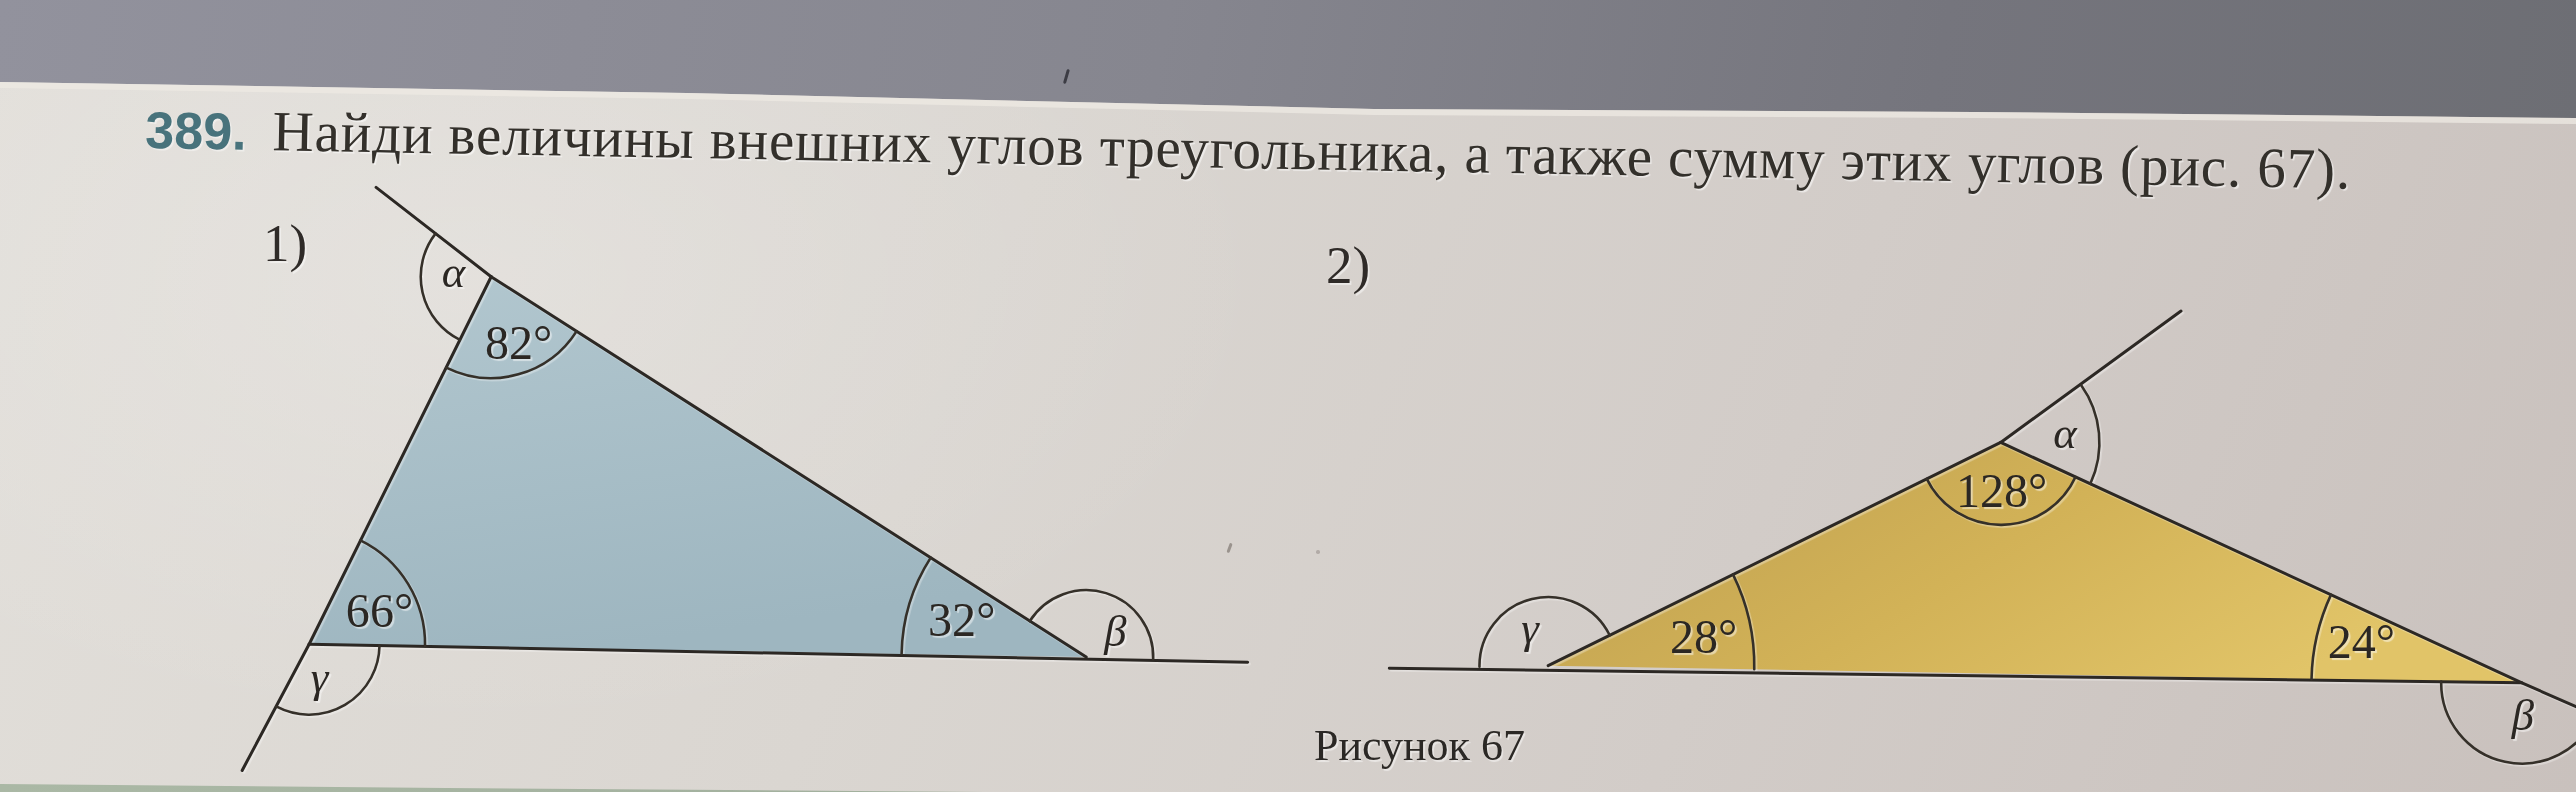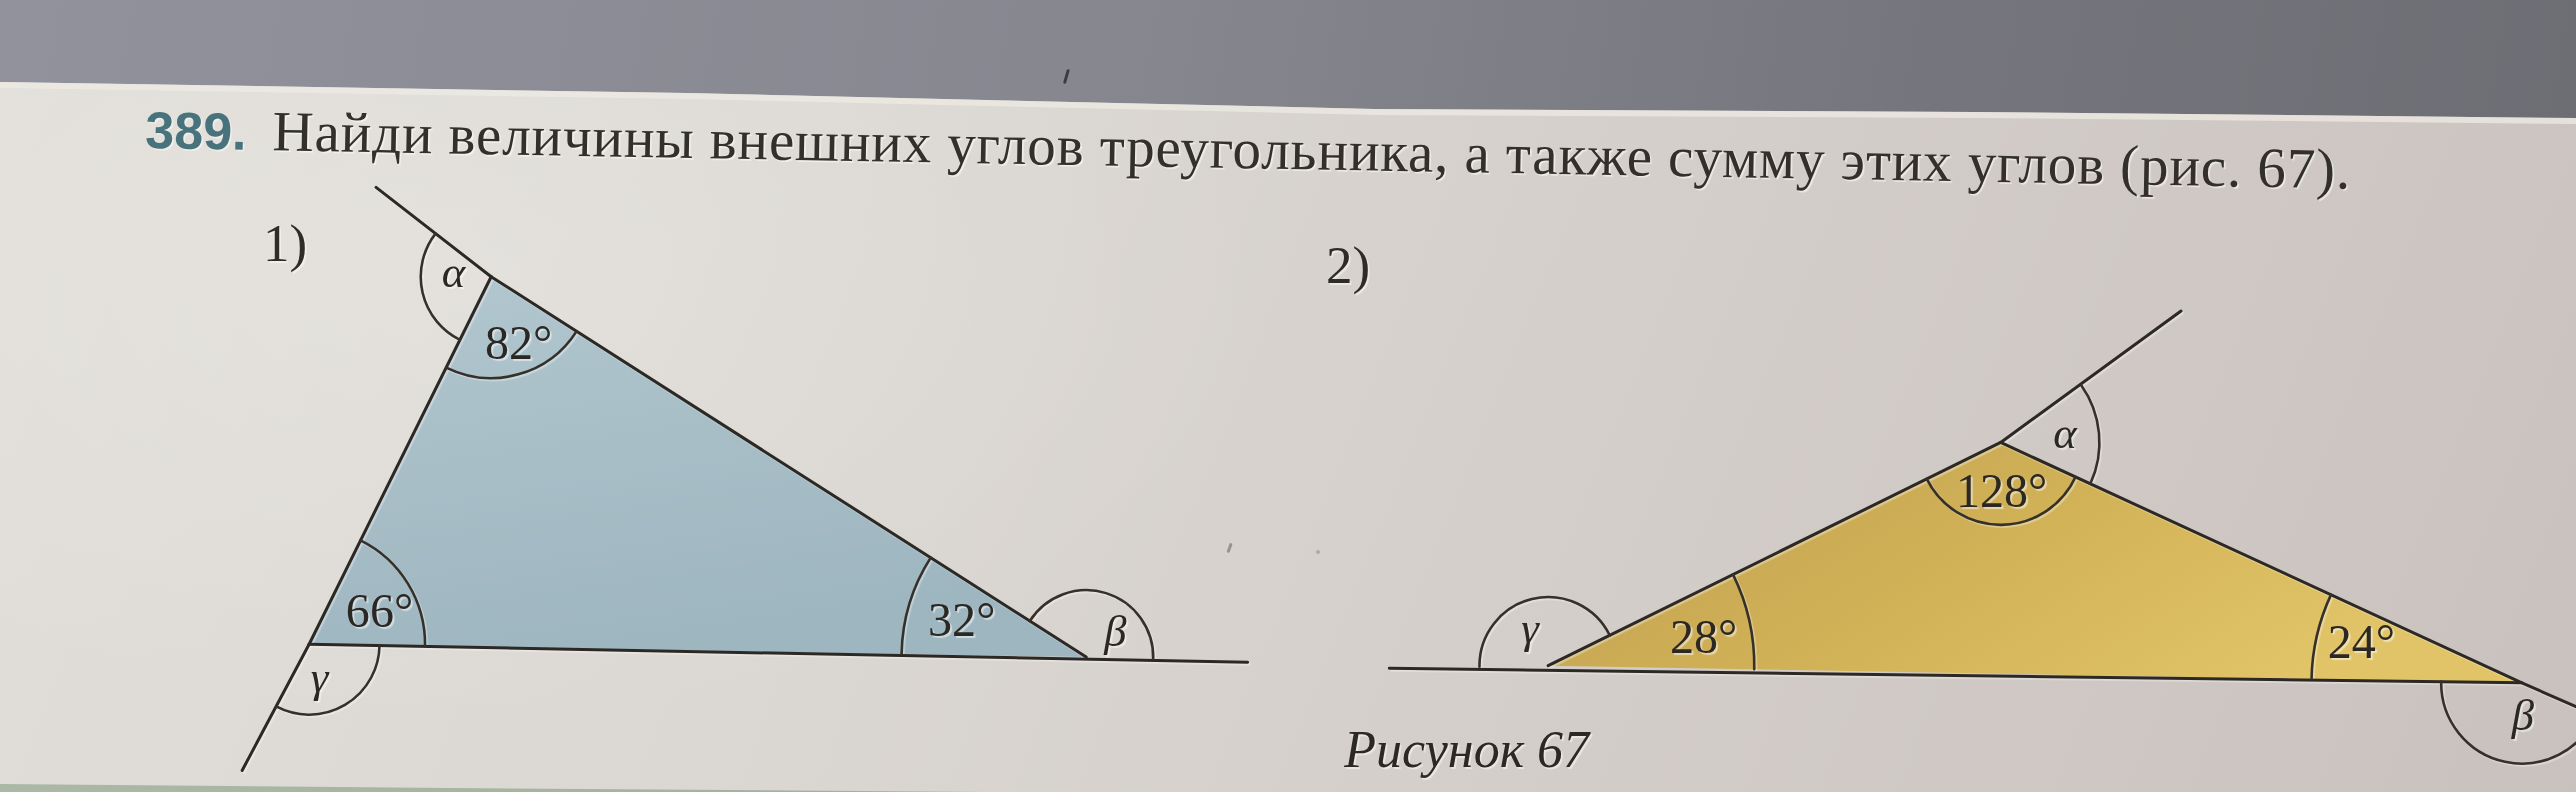--- a/index.html
+++ b/index.html
@@ -34,22 +34,22 @@
   .problem-number{
     font-family:"Liberation Sans", sans-serif;font-weight:bold;font-size:52px;
     color:#48737c;margin-right:26px;letter-spacing:0;
     text-shadow:1.7px 1.7px 0.9px rgba(255,255,255,0.45);
   }
   .fig-label-html{
     position:absolute;color:#2f2b28;font-size:53px;
     text-shadow:1.7px 1.7px 0.9px rgba(255,255,255,0.5);
   }
   .caption{
-    position:absolute;left:1314px;top:720px;width:275px;text-align:right;
-    font-style:italic;font-size:52px;color:#2b2825;
+    position:absolute;left:1314px;top:720px;width:275px;text-align:left;
+    font-size:44px;color:#2b2825;
     text-shadow:1.7px 1.7px 0.9px rgba(255,255,255,0.5);
   }
   svg.figure-layer{position:absolute;left:0;top:0;}
   .geo{fill:none;stroke:#2c2824;stroke-width:3.5;stroke-linecap:round;}
   .arc{fill:none;stroke:#353029;stroke-width:3;stroke-linecap:round;}
   .lines-group{filter:drop-shadow(2px 2px 0px rgba(255,255,255,0.35));}
   .fig-text{
     font-family:"Liberation Serif", serif;fill:#2b2723;font-size:56px;
     text-anchor:middle;text-shadow:2px 2px 1px rgba(255,255,255,0.5);
   }

